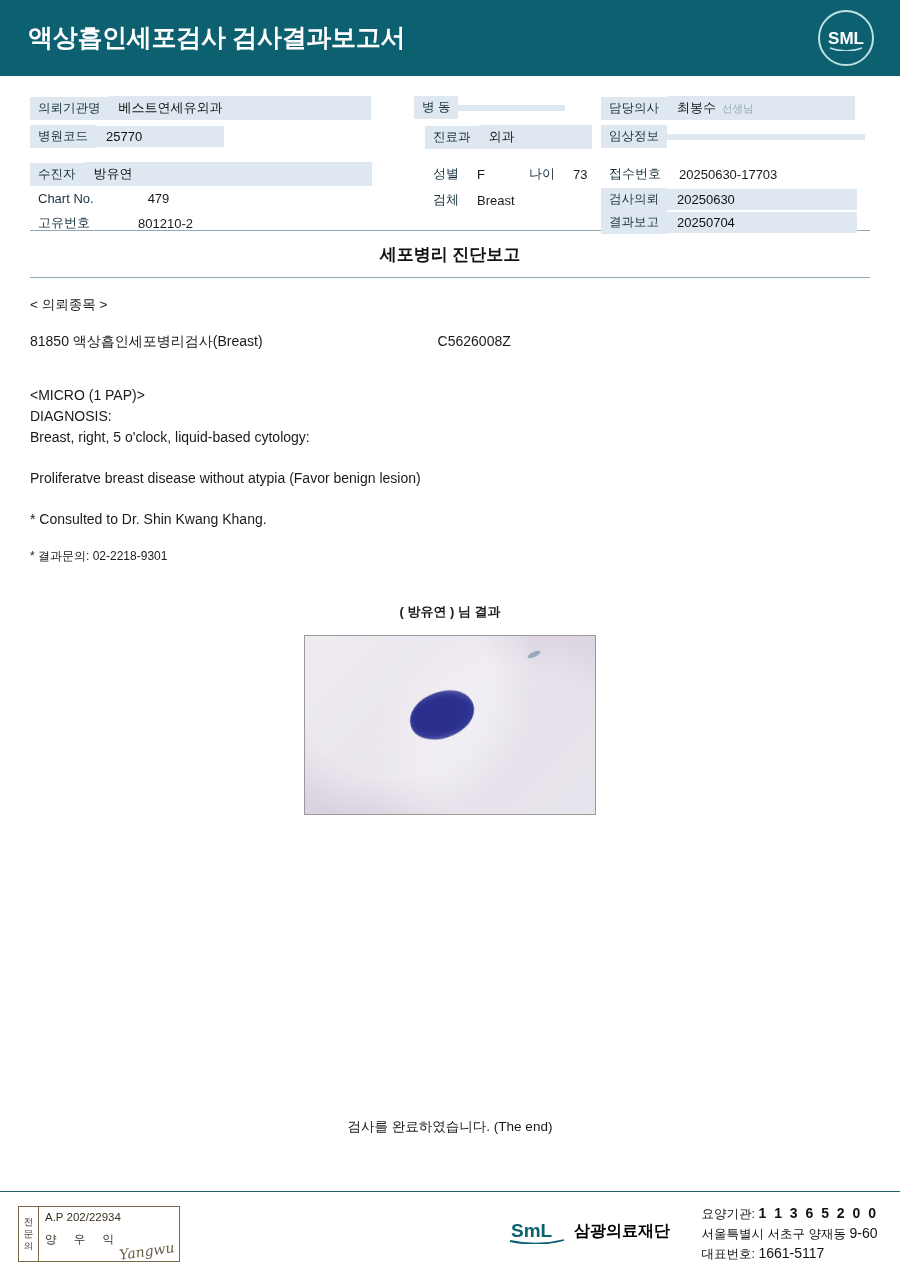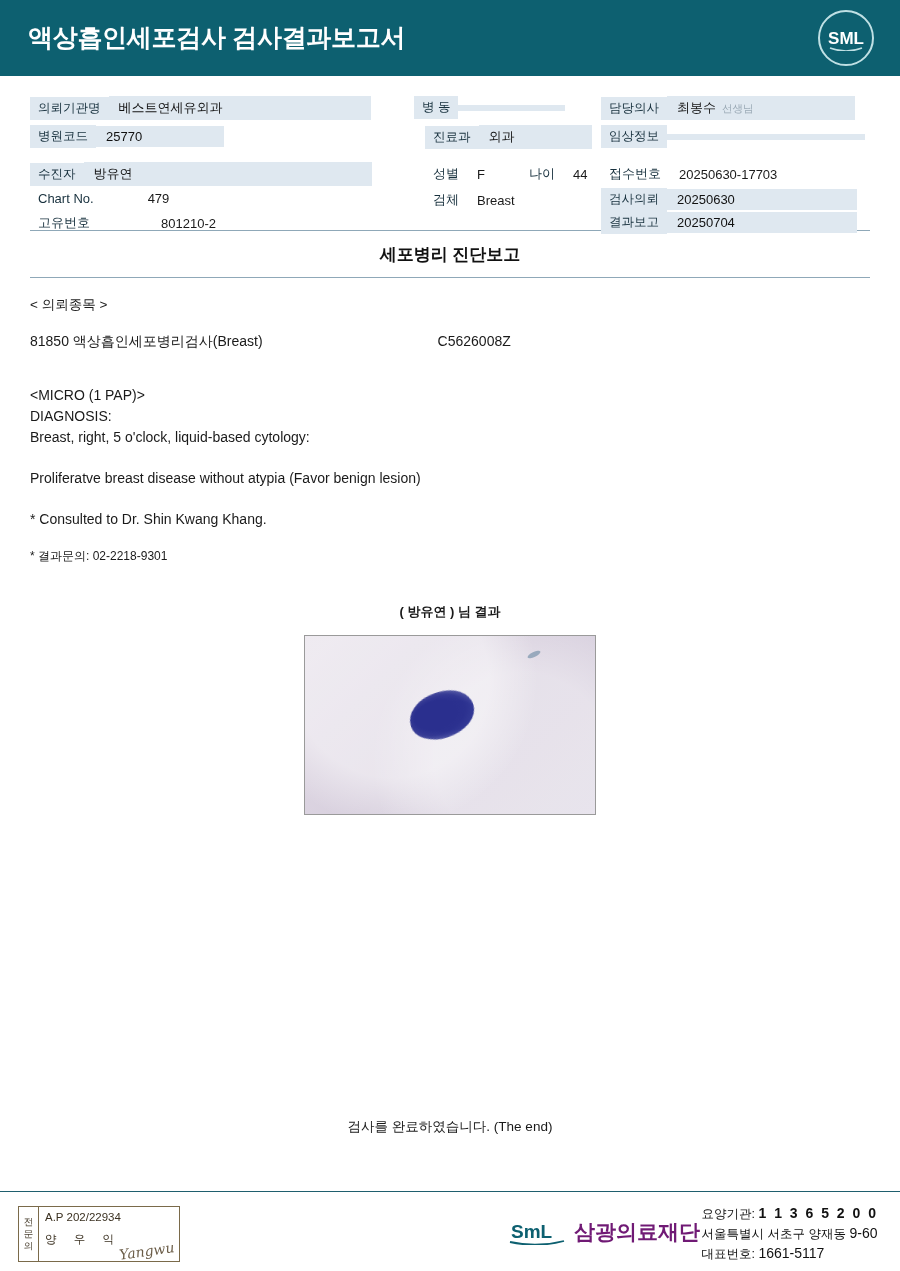--- a/index.html
+++ b/index.html
@@ -188,21 +188,21 @@
     font-style: italic;
     font-size: 14px;
     color: #6b5d48;
     transform: rotate(-8deg);
   }
   .foot-logo {
     position: absolute;
     left: 508px; top: 26px;
     display: flex; align-items: center; gap: 8px;
   }
-  .foot-logo-text { font-size: 21px; font-weight: bold; color: #701a75; }
+  .foot-logo-text { font-size: 16px; font-weight: bold; color: #000000; }
   .foot-right {
     position: absolute;
     right: 22px; top: 12px;
     text-align: left;
     font-size: 12.5px;
     line-height: 19px;
     color: #111;
   }
   .foot-right .big { font-size: 14px; font-weight: bold; letter-spacing: 2px; }
   .foot-right .big2 { font-size: 14px; font-weight: normal; }
@@ -231,38 +231,38 @@
     <span class="val-box" style="min-width:128px;">25770</span>
   </div>
   <div class="fld" style="left:30px; top:86px;">
     <span class="lbl-box">수진자</span>
     <span class="val-box" style="min-width:288px;">방유연</span>
   </div>
   <div class="fld" style="left:30px; top:112px;">
     <span class="lbl-plain">Chart No.</span>
     <span class="val-plain" style="margin-left:36px;">479</span>
   </div>
-  <div class="fld" style="left:30px; top:135px;gap:23px;">
+  <div class="fld" style="left:30px; top:135px;">
     <span class="lbl-plain">고유번호</span>
     <span class="val-plain" style="margin-left:30px;">801210-2</span>
   </div>
 
   <div class="fld" style="left:414px; top:20px;">
     <span class="lbl-box">병  동</span>
     <span class="val-box" style="min-width:107px;"></span>
   </div>
   <div class="fld" style="left:425px; top:49px;">
     <span class="lbl-box">진료과</span>
     <span class="val-box" style="min-width:113px;">외과</span>
   </div>
   <div class="fld" style="left:425px; top:86px;">
     <span class="lbl-plain">성별</span>
     <span class="val-plain">F</span>
     <span class="lbl-plain" style="margin-left:26px;">나이</span>
-    <span class="val-plain">44</span>
+    <span class="val-plain">73</span>
   </div>
   <div class="fld" style="left:425px; top:112px;">
     <span class="lbl-plain">검체</span>
     <span class="val-plain">Breast</span>
   </div>
 
   <div class="fld" style="left:601px; top:20px;">
     <span class="lbl-box">담당의사</span>
     <span class="val-box" style="min-width:188px;">
       <span>최봉수</span><span class="small-gray">선생님</span>

